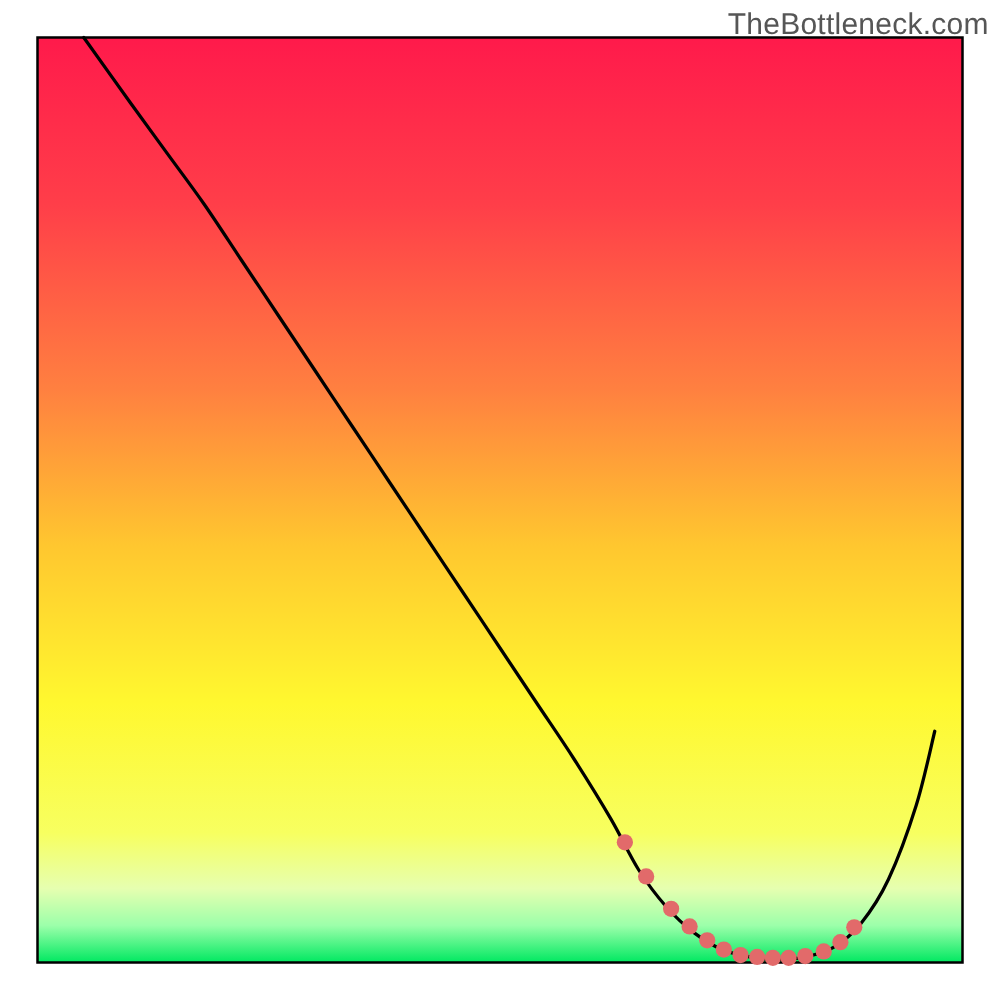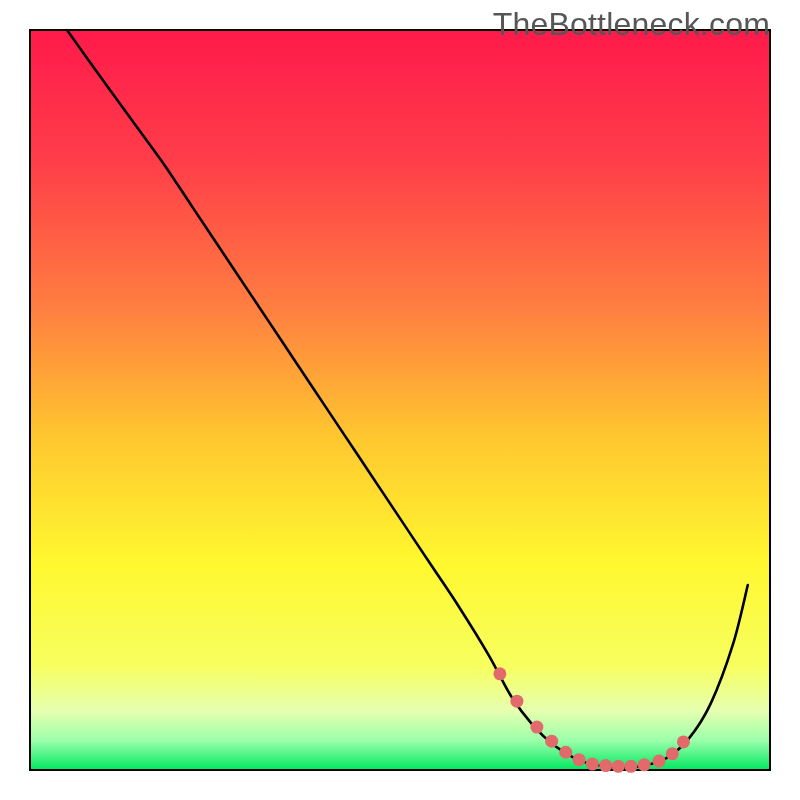--- a/index.html
+++ b/index.html
@@ -12,22 +12,22 @@
     font-family: Arial, Helvetica, sans-serif;
   }
   .chart-container {
     position: relative;
     width: 800px;
     height: 800px;
   }
   .watermark {
     position: absolute;
     top: 6px;
-    right: 30px;
-    font-size: 32px;
+    right: 9px;
+    font-size: 24px;
     font-weight: 500;
     color: #565656;
     letter-spacing: 0.2px;
     z-index: 10;
   }
   svg.plot {
     position: absolute;
     top: 0;
     left: 0;
   }

